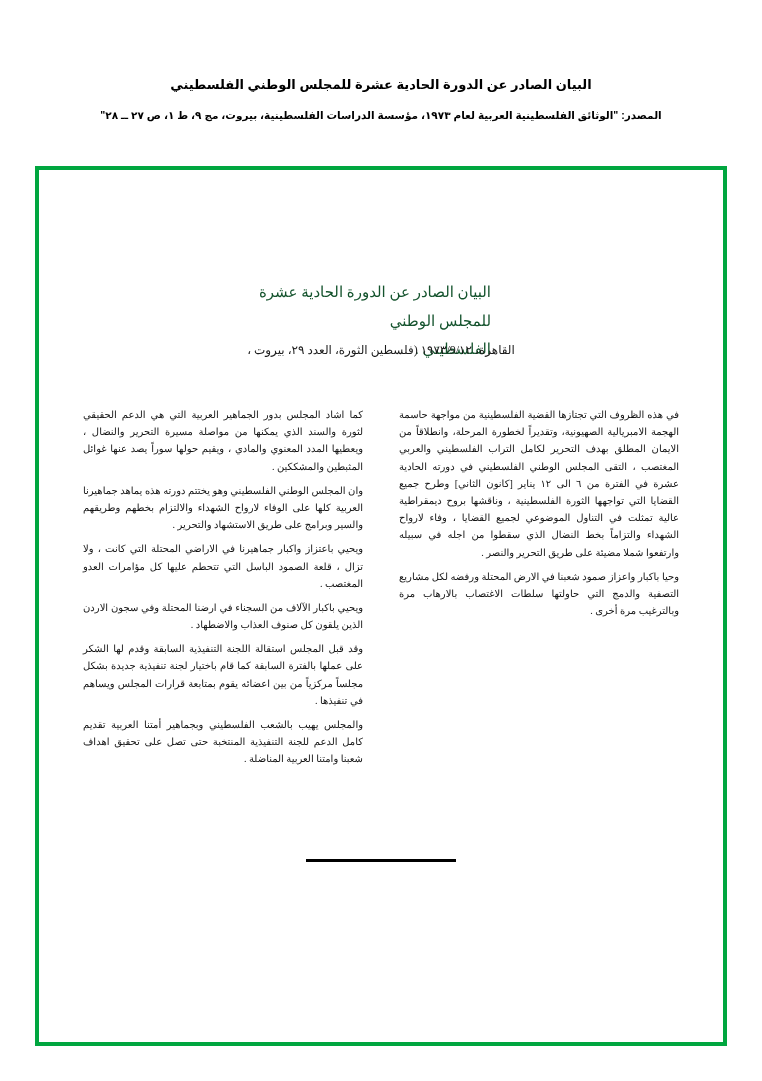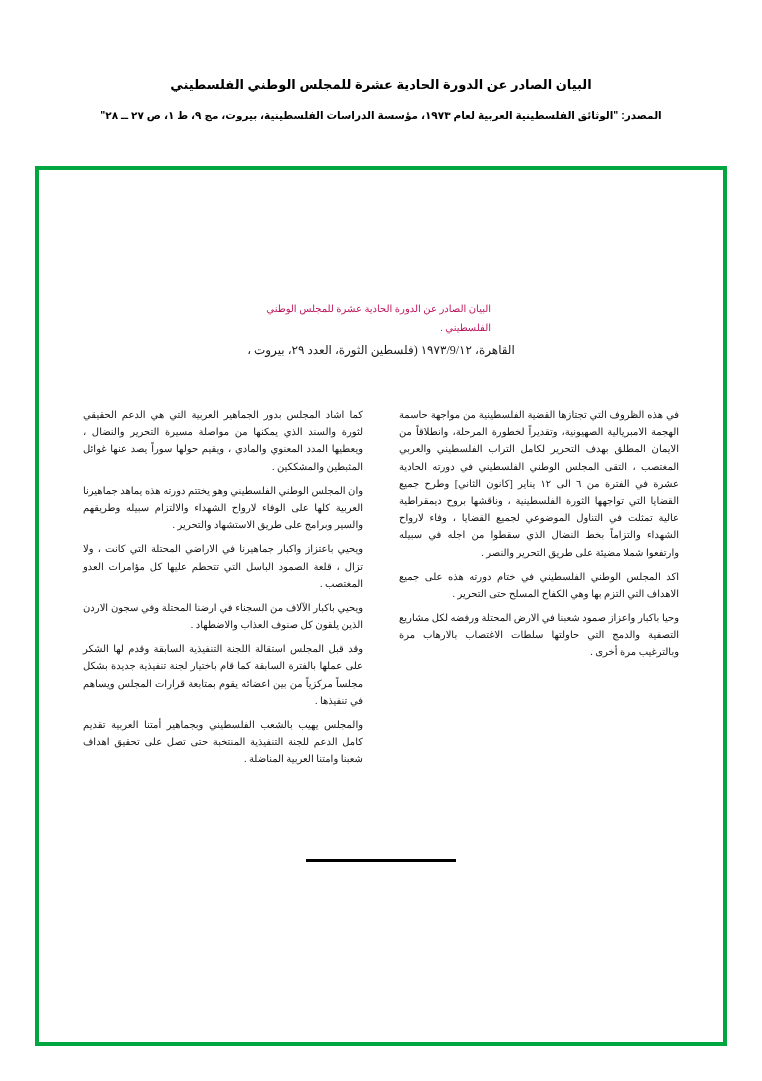--- a/index.html
+++ b/index.html
@@ -66,25 +66,24 @@
     padding: 0;
   }
 
   
   .doc-title {
     position: absolute;
     top: 108px;
     right: 0;
     width: 100%;
     text-align: center;
-    font-size: 10px;
+    font-size: 15px;
     line-height: 1.9;
-    color: #be185d;
+    color: #14532d;
     letter-spacing: 0.4px;
-    margin-top: 21px;
   }
   .doc-title .line {
     display: block;
     width: 300px;
     margin: 0 auto;
     text-align: right;
     padding-right: 40px;
     box-sizing: border-box;
   }
 
@@ -155,27 +154,26 @@
       </div>
 
       <div class="doc-subtitle">
         <span class="line">القاهرة، ١٩٧٣/9/١٢    (فلسطين الثورة، العدد ٢٩، بيروت ،</span>
       </div>
 
       <div class="columns">
 
         <div class="col">
           <p>في هذه الظروف التي تجتازها القضية الفلسطينية من مواجهة حاسمة الهجمة الامبريالية الصهيونية، وتقديراً لخطورة المرحلة، وانطلاقاً من الايمان المطلق بهدف التحرير لكامل التراب الفلسطيني والعربي المغتصب ، التقى المجلس الوطني الفلسطيني في دورته الحادية عشرة في الفترة من ٦ الى ١٢ يناير [كانون الثاني] وطرح جميع القضايا التي تواجهها الثورة الفلسطينية ، وناقشها بروح ديمقراطية عالية تمثلت في التناول الموضوعي لجميع القضايا ، وفاء لارواح الشهداء والتزاماً بخط النضال الذي سقطوا من اجله في سبيله وارتفعوا شملا مضيئة على طريق التحرير والنصر .</p>
-          <p>اكد المجلس الوطني الفلسطيني في ختام دورته هذه على جميع الاهداف التي التزم بها وهي الكفاح المسلح حتى التحرير .</p>
           <p>وحيا باكبار واعزاز صمود شعبنا في الارض المحتلة ورفضه لكل مشاريع التصفية والدمج التي حاولتها سلطات الاغتصاب بالارهاب مرة وبالترغيب مرة أخرى .</p>
         </div>
 
         <div class="col">
           <p>كما اشاد المجلس بدور الجماهير العربية التي هي الدعم الحقيقي لثورة والسند الذي يمكنها من مواصلة مسيرة التحرير والنضال ، ويعطيها المدد المعنوي والمادي ، ويقيم حولها سوراً يصد عنها غوائل المثبطين والمشككين .</p>
-          <p>وان المجلس الوطني الفلسطيني وهو يختتم دورته هذه يماهد جماهيرنا العربية كلها على الوفاء لارواح الشهداء والالتزام سبيله وطريقهم والسير وبرامج على طريق الاستشهاد والتحرير .</p>
+          <p>وان المجلس الوطني الفلسطيني وهو يختتم دورته هذه يماهد جماهيرنا العربية كلها على الوفاء لارواح الشهداء والالتزام بخطهم وطريقهم والسير وبرامج على طريق الاستشهاد والتحرير .</p>
           <p>ويحيي باعتزاز واكبار جماهيرنا في الاراضي المحتلة التي كانت ، ولا تزال ، قلعة الصمود الباسل التي تتحطم عليها كل مؤامرات العدو المغتصب .</p>
           <p>ويحيي باكبار الآلاف من السجناء في ارضنا المحتلة وفي سجون الاردن الذين يلقون كل صنوف العذاب والاضطهاد .</p>
           <p>وقد قبل المجلس استقالة اللجنة التنفيذية السابقة وقدم لها الشكر على عملها بالفترة السابقة كما قام باختيار لجنة تنفيذية جديدة بشكل مجلساً مركزياً من بين اعضائه يقوم بمتابعة قرارات المجلس ويساهم في تنفيذها .</p>
           <p>والمجلس يهيب بالشعب الفلسطيني وبجماهير أمتنا العربية تقديم كامل الدعم للجنة التنفيذية المنتخبة حتى تصل على تحقيق اهداف شعبنا وامتنا العربية المناضلة .</p>
         </div>
 
       </div>
 
       <div class="bottom-rule"></div>
     </div>

